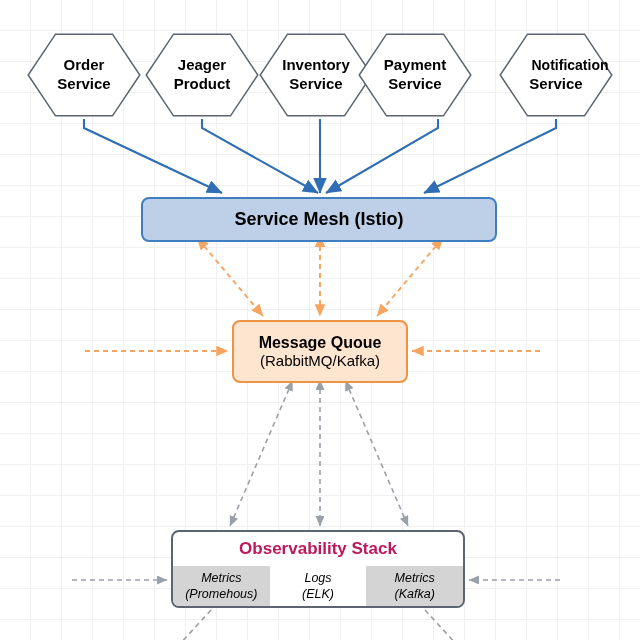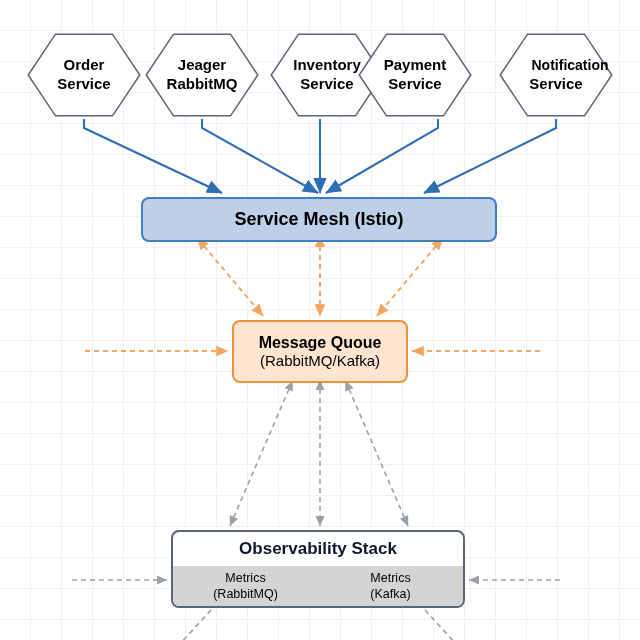--- a/index.html
+++ b/index.html
@@ -59,30 +59,31 @@
   
   #observability{
     left:171px;top:530px;width:294px;height:78px;
     background:#ffffff;
     border:2px solid #5b6470;
     border-radius:8px;
     overflow:hidden;
   }
   #observability .obs-title{
     height:34px;display:flex;align-items:center;justify-content:center;
-    font-size:17px;font-weight:bold;color:#0f172a;
+    font-size:17px;font-weight:bold;color:#be185d;
   }
   #observability .obs-cells{
     display:flex;height:42px;
   }
   #observability .cell{
     flex:1;display:flex;flex-direction:column;
     align-items:center;justify-content:center;
     font-size:12.5px;color:#000;line-height:1.26;
     text-align:center;
+    font-style:italic;
   }
   #observability .cell.shaded{background:#d4d4d4;}
   #observability .cell.plain{background:#ffffff;}
 </style>
 </head>
 <body>
 
 <div id="canvas">
 
   <svg id="edges" viewBox="0 0 640 640">
@@ -152,26 +153,26 @@
     </div>
   </div>
 
   <div class="hexwrap" style="left:145px;top:33px;">
     <svg class="hexborder" viewBox="0 0 114 84">
       <polygon points="28.5,1.2 85.5,1.2 112.8,42 85.5,82.8 28.5,82.8 1.2,42" fill="#ffffff" stroke="#5b6470" stroke-width="1.5"></polygon>
     </svg>
     <div class="hexlabel">
       <span>
         <span>Jeager</span><br>
-        <span>RabbitMQ</span>
-      </span>
-    </div>
-  </div>
-
-  <div class="hexwrap" style="left:270px;top:33px;">
+        <span>Product</span>
+      </span>
+    </div>
+  </div>
+
+  <div class="hexwrap" style="left:259px;top:33px;">
     <svg class="hexborder" viewBox="0 0 114 84">
       <polygon points="28.5,1.2 85.5,1.2 112.8,42 85.5,82.8 28.5,82.8 1.2,42" fill="#ffffff" stroke="#5b6470" stroke-width="1.5"></polygon>
     </svg>
     <div class="hexlabel">
       <span>
         <span>Inventory</span><br>
         <span>Service</span>
       </span>
     </div>
   </div>
@@ -207,21 +208,25 @@
   <div class="node" id="message-queue">
     <span class="mq-title">Message Quoue</span>
     <span class="mq-sub">(RabbitMQ/Kafka)</span>
   </div>
 
   <div class="node" id="observability">
     <div class="obs-title">Observability Stack</div>
     <div class="obs-cells">
       <div class="cell shaded">
         <span>Metrics</span>
-        <span>(RabbitMQ)</span>
+        <span>(Promehous)</span>
+      </div>
+      <div class="cell plain">
+        <span>Logs</span>
+        <span>(ELK)</span>
       </div>
       <div class="cell shaded">
         <span>Metrics</span>
         <span>(Kafka)</span>
       </div>
     </div>
   </div>
 
 </div>
 

